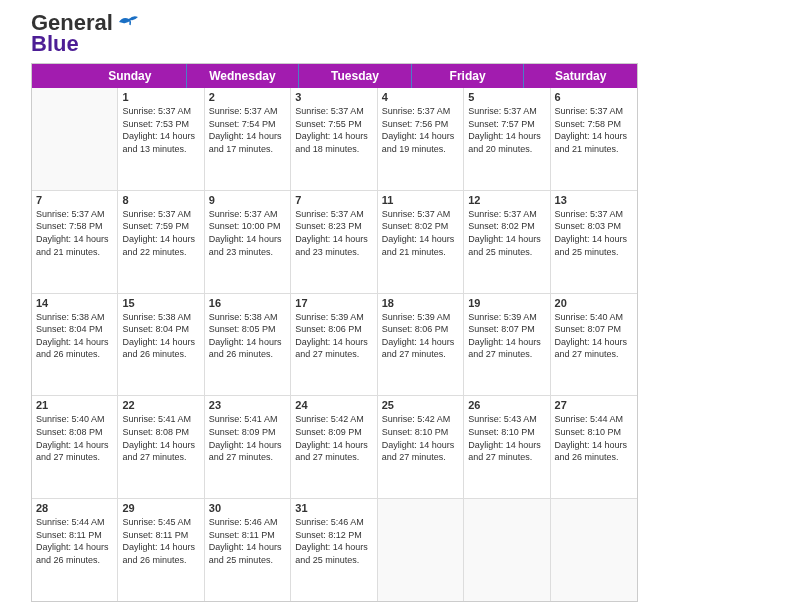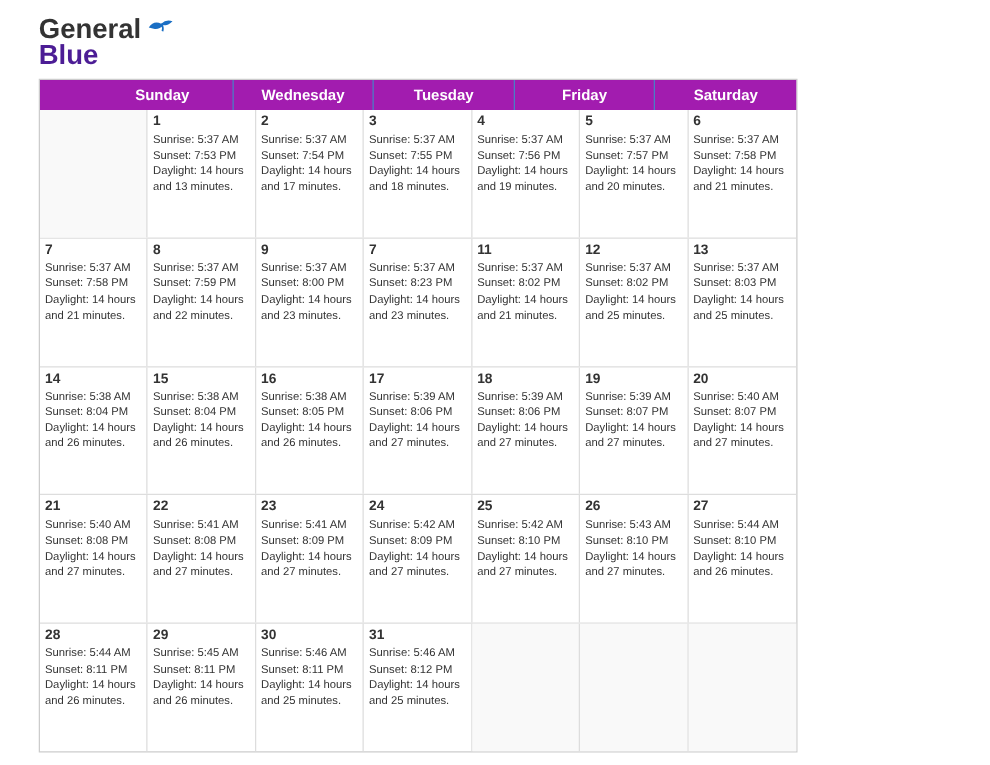--- a/index.html
+++ b/index.html
@@ -193,21 +193,21 @@
           <div class="cal-cell">
             <span class="day-num">8</span>
             <div class="cell-text">Sunrise: 5:37 AM</div>
             <div class="cell-text">Sunset: 7:59 PM</div>
             <div class="cell-text">Daylight: 14 hours</div>
             <div class="cell-text">and 22 minutes.</div>
           </div>
           <div class="cal-cell">
             <span class="day-num">9</span>
             <div class="cell-text">Sunrise: 5:37 AM</div>
-            <div class="cell-text">Sunset: 8:00 PM</div>
+            <div class="cell-text">Sunset: 10:00 PM</div>
             <div class="cell-text">Daylight: 14 hours</div>
             <div class="cell-text">and 23 minutes.</div>
           </div>
           <div class="cal-cell">
             <span class="day-num">7</span>
             <div class="cell-text">Sunrise: 5:37 AM</div>
             <div class="cell-text">Sunset: 8:23 PM</div>
             <div class="cell-text">Daylight: 14 hours</div>
             <div class="cell-text">and 23 minutes.</div>
           </div>

